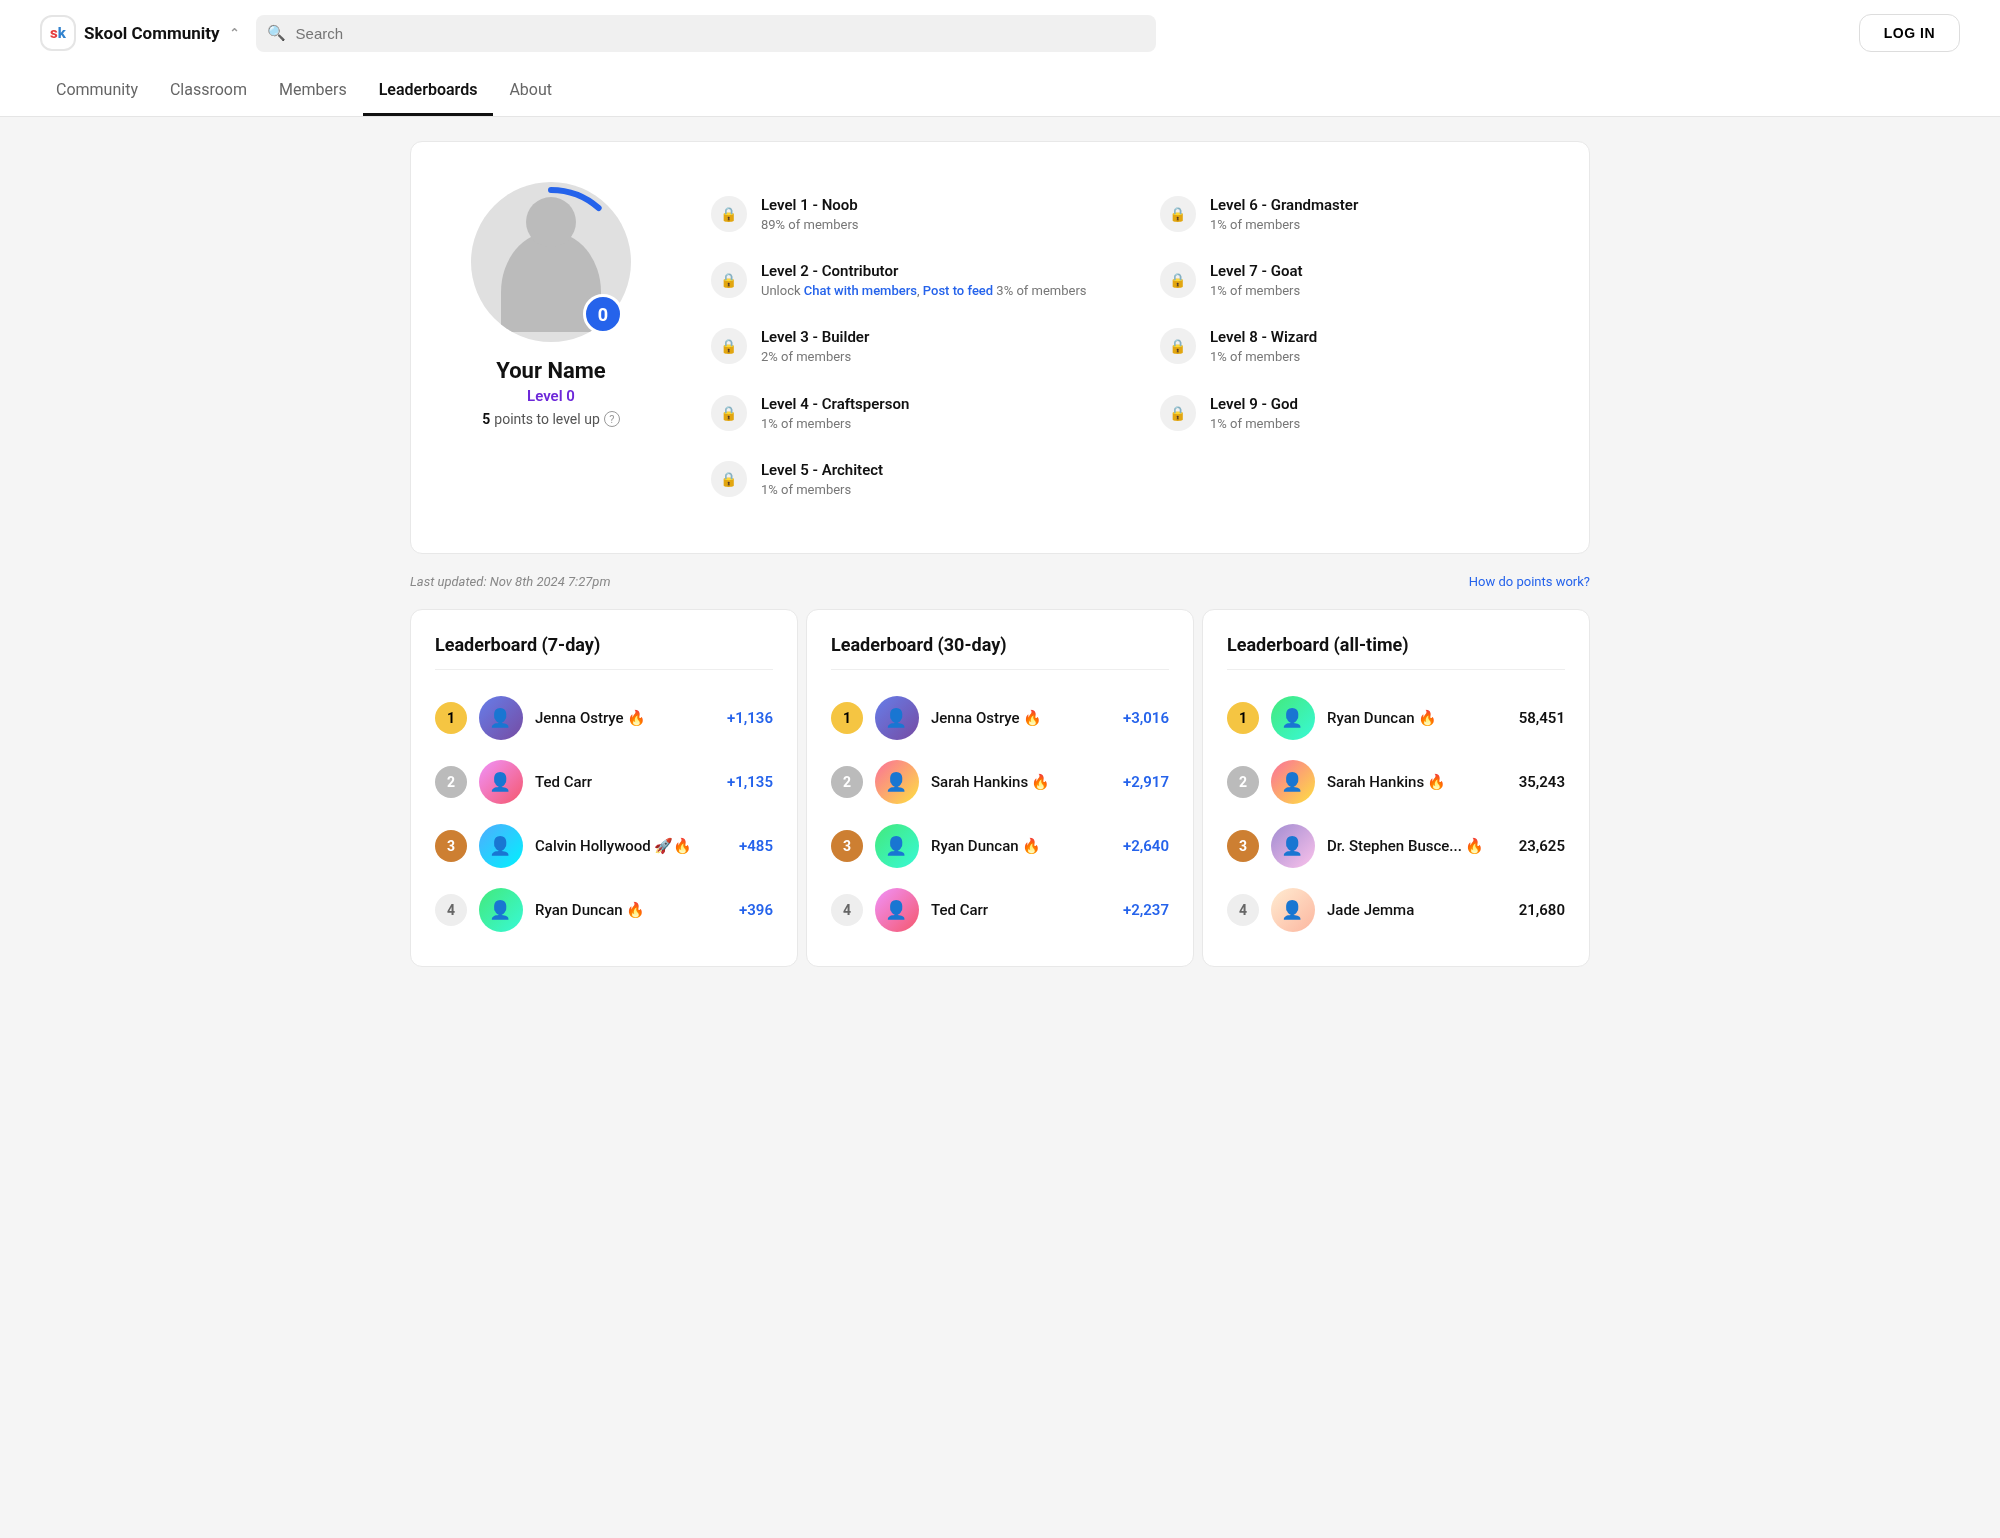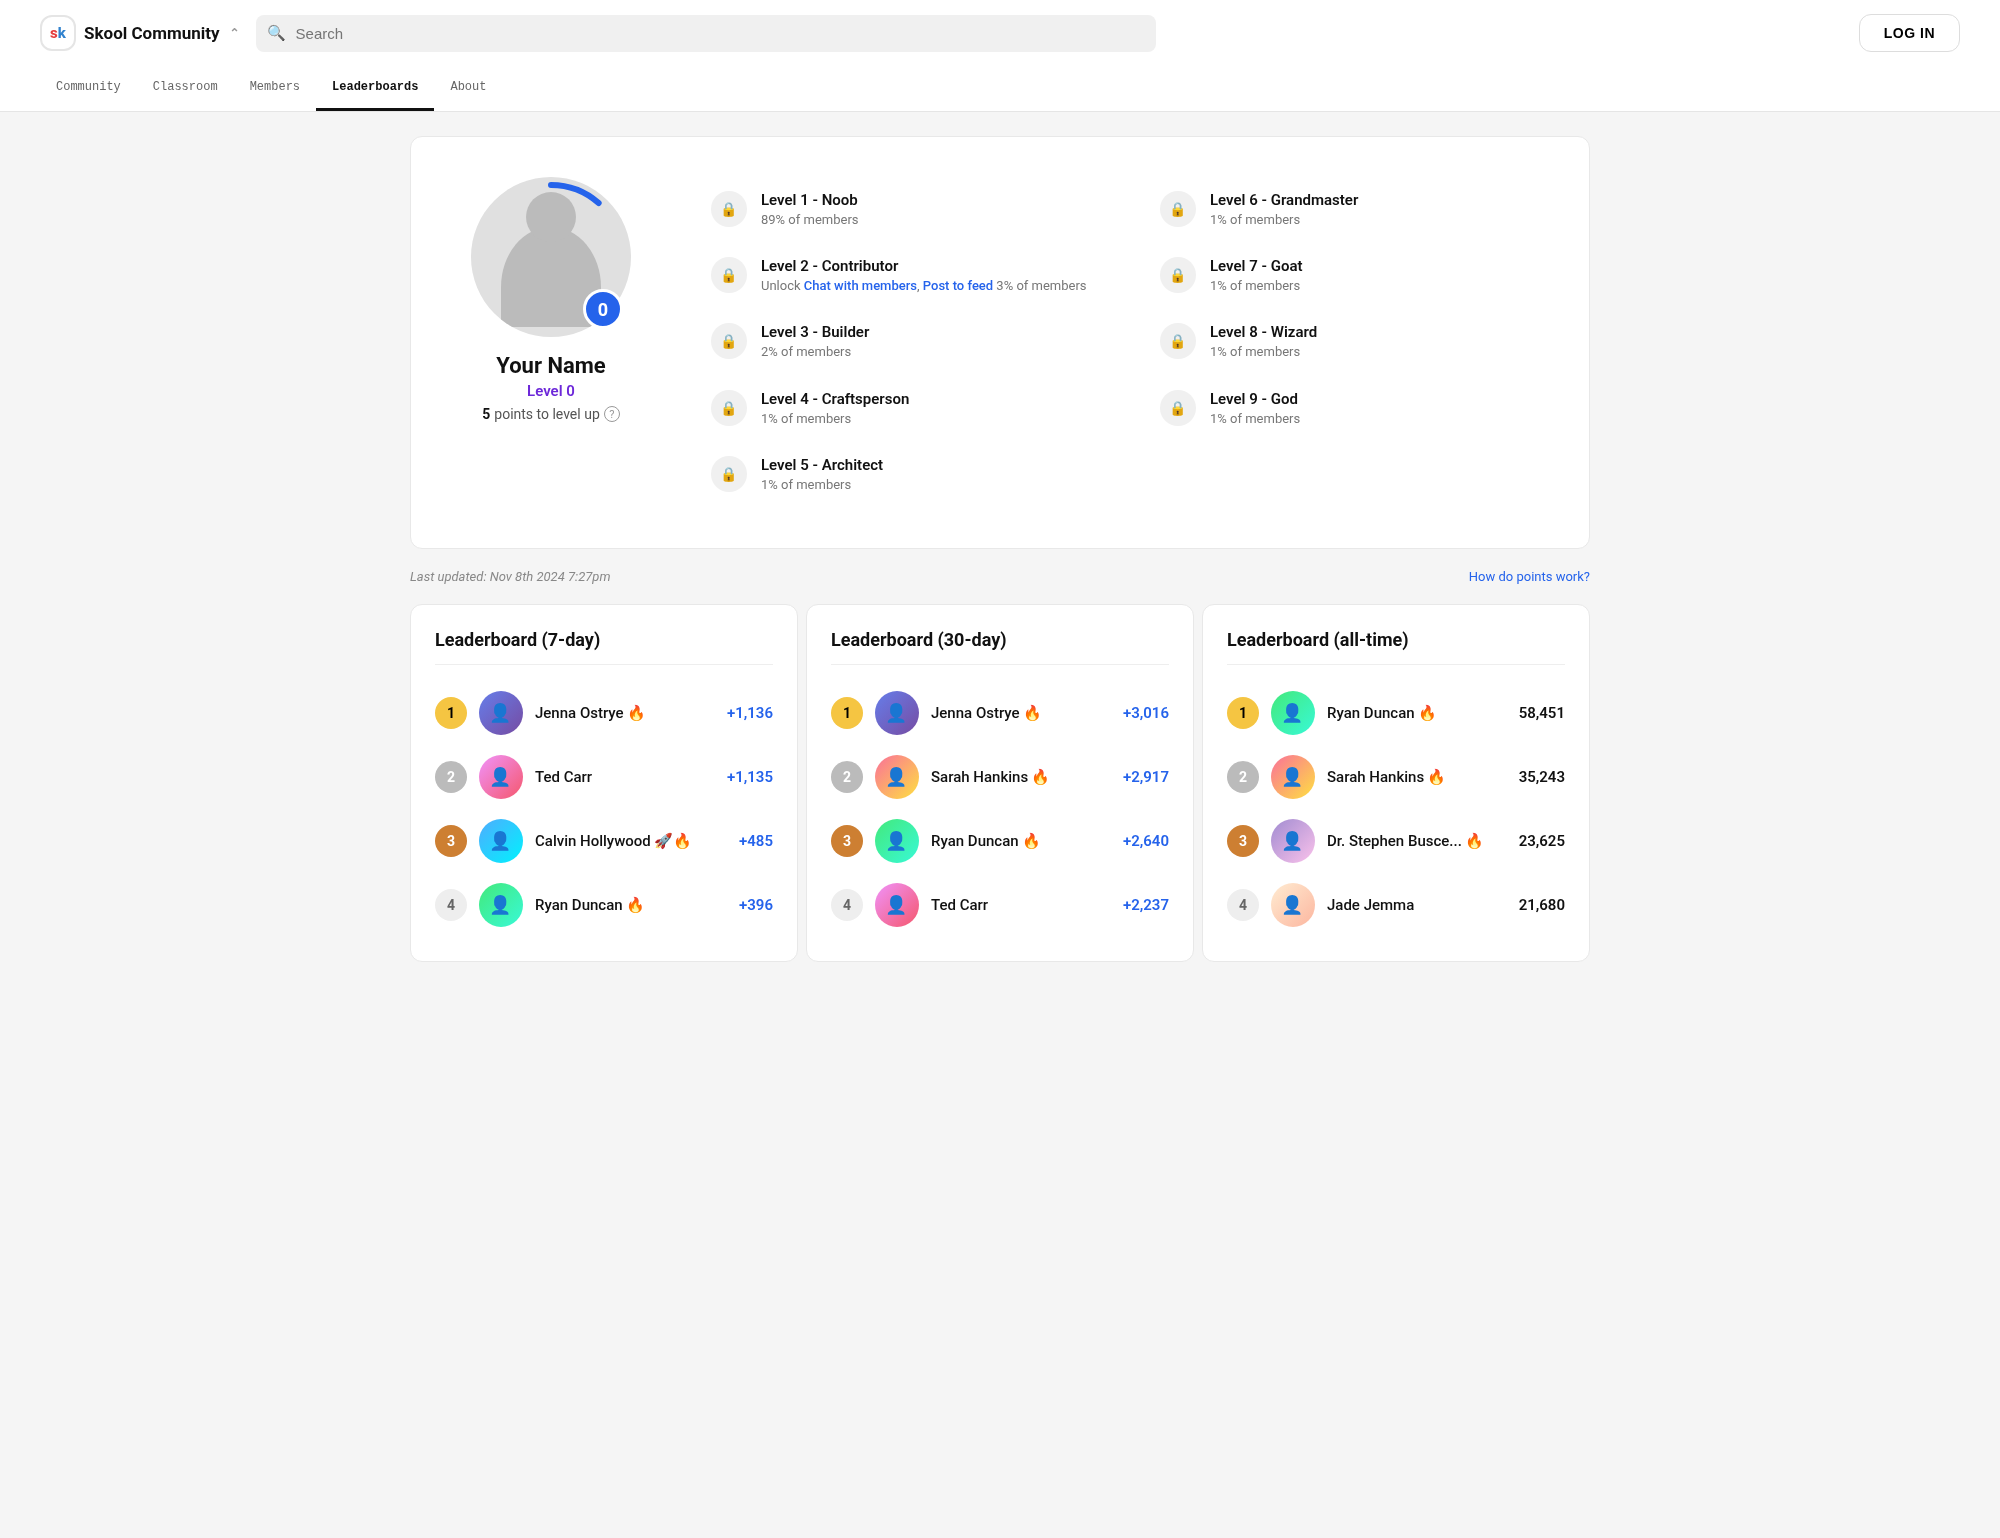--- a/index.html
+++ b/index.html
@@ -14,21 +14,21 @@
     .logo-sk .s { color: #e53e3e; }
     .logo-sk .k { color: #3182ce; }
     .logo-chevron { color: #999; font-size: 12px; margin-left: 2px; }
     .search-bar { flex: 1; max-width: 900px; position: relative; }
     .search-bar input { width: 100%; padding: 10px 16px 10px 40px; border: none; background: #f0f0f0; border-radius: 8px; font-size: 15px; color: #666; outline: none; }
     .search-icon-wrap { position: absolute; left: 12px; top: 50%; transform: translateY(-50%); color: #999; font-size: 15px; }
     .login-btn { margin-left: auto; padding: 10px 24px; border: 1px solid #ddd; border-radius: 12px; background: #fff; font-size: 14px; font-weight: 600; cursor: pointer; letter-spacing: 0.5px; }
 
     
     .nav { display: flex; gap: 0; }
-    .nav-item { padding: 14px 16px; font-size: 12px; color: #666; cursor: pointer; border-bottom: 3px solid transparent; text-decoration: none; font-family: Liberation Mono, monospace; }
+    .nav-item { padding: 14px 16px; font-size: 16px; color: #666; cursor: pointer; border-bottom: 3px solid transparent; text-decoration: none; }
     .nav-item.active { color: #111; font-weight: 600; border-bottom: 3px solid #111; }
 
     
     .main { max-width: 1260px; margin: 0 auto; padding: 24px 40px; }
 
     
     .profile-card { background: #fff; border-radius: 12px; padding: 40px; display: flex; align-items: flex-start; gap: 60px; margin-bottom: 20px; border: 1px solid #e8e8e8; }
     .profile-left { display: flex; flex-direction: column; align-items: center; min-width: 200px; }
     .avatar-wrap { position: relative; width: 160px; height: 160px; margin-bottom: 16px; }
     .avatar-circle { width: 160px; height: 160px; border-radius: 50%; background: #e0e0e0; display: flex; align-items: center; justify-content: center; overflow: hidden; }

